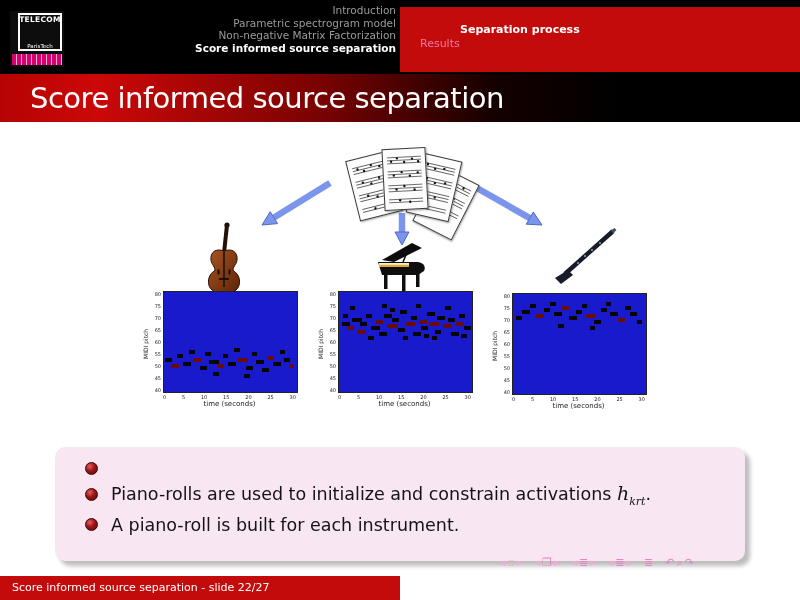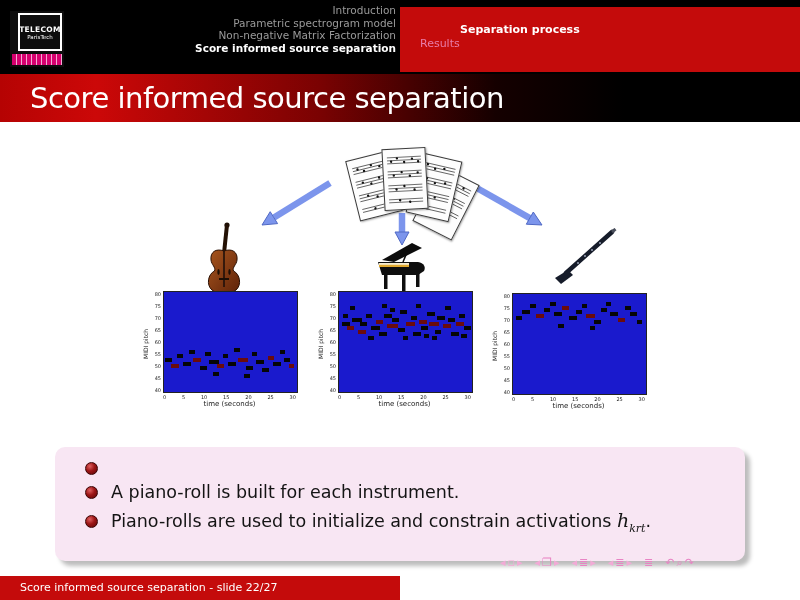--- a/index.html
+++ b/index.html
@@ -13,21 +13,21 @@
                font-size:10.5px;color:#9a9a9a;}
   .section-nav .nav-line{white-space:nowrap;cursor:pointer;}
   .section-nav .active{color:#ffffff;font-weight:bold;}
   .subnav{position:absolute;left:20px;top:16px;font-size:11px;line-height:14px;}
   .subnav .sub-active{color:#ffffff;font-weight:bold;margin-left:40px;}
   .subnav .sub-dim{color:#e87ca8;}
 
   
   .logo{position:absolute;left:10px;top:11px;width:54px;height:56px;background:#0d0d0d;}
   .logo-frame{position:absolute;left:2px;right:2px;top:2px;bottom:16px;border:2px solid #fff;
-              display:flex;flex-direction:column;align-items:center;justify-content:center;color:#fff;margin-left:6px;}
+              display:flex;flex-direction:column;align-items:center;justify-content:space-between;color:#fff;margin-left:6px;}
   .logo-t1{font-size:7.5px;font-weight:bold;letter-spacing:.3px;}
   .logo-t2{font-size:5.5px;}
   .logo-band{position:absolute;left:2px;right:2px;bottom:2px;height:11px;
              background:repeating-linear-gradient(90deg,#d6006e 0 4px,#f2aad2 4px 5px);}
 
   
   .frametitle{position:absolute;left:0;top:74px;width:800px;height:48px;
               background:linear-gradient(90deg,#b50303 0%,#cc0808 12%,#7a0202 40%,#150000 62%,#000 78%);
               display:flex;align-items:center;}
   .frametitle span{color:#fff;font-size:29px;letter-spacing:-.5px;padding-left:30px;}
@@ -85,21 +85,21 @@
            gap:2px;font-size:11px;color:#f2aad6;}
   .navsyms .dark{color:#e884c4;}
   .navsyms .gap{width:8px;}
   .navsyms span{cursor:pointer;}
 
   
   .footer{position:absolute;left:0;top:576px;width:800px;height:24px;display:flex;}
   .footer-left{width:400px;background:#000;color:#fff;font-size:11px;line-height:24px;
                text-align:right;padding-right:10px;box-sizing:border-box;white-space:nowrap;}
   .footer-right{width:400px;background:#c40b0b;color:#fff;font-size:11px;line-height:24px;
-                padding-left:20px;box-sizing:border-box;white-space:nowrap;}
+                padding-left:12px;box-sizing:border-box;white-space:nowrap;}
 </style>
 </head>
 <body>
 
 <div class="slide">
 
   <div class="header">
     <div class="logo">
       <div class="logo-frame">
         <div class="logo-t1">TELECOM</div>
@@ -435,25 +435,25 @@
       </div>
     <div class="plot-xlabel">time (seconds)</div>
   </div>
 
   <div class="bullet-box">
     <div class="bullet-row">
       <span class="ball"></span>
     </div>
     <div class="bullet-row">
       <span class="ball"></span>
-      <span>A piano-roll is built for each instrument.</span>
+      <span><span>Piano-rolls are used to initialize and constrain activations </span><span class="math math-base">h</span><sub class="math math-sub">krt</sub><span>.</span></span>
     </div>
     <div class="bullet-row">
       <span class="ball"></span>
-      <span><span>Piano-rolls are used to initialize and constrain activations </span><span class="math math-base">h</span><sub class="math math-sub">krt</sub><span>.</span></span>
+      <span>A piano-roll is built for each instrument.</span>
     </div>
   </div>
 
   <div class="navsyms">
     <span>◂</span>
     <span>▫</span>
     <span>▸</span>
     <span class="gap"></span>
     <span>◂</span>
     <span class="dark">❐</span>

